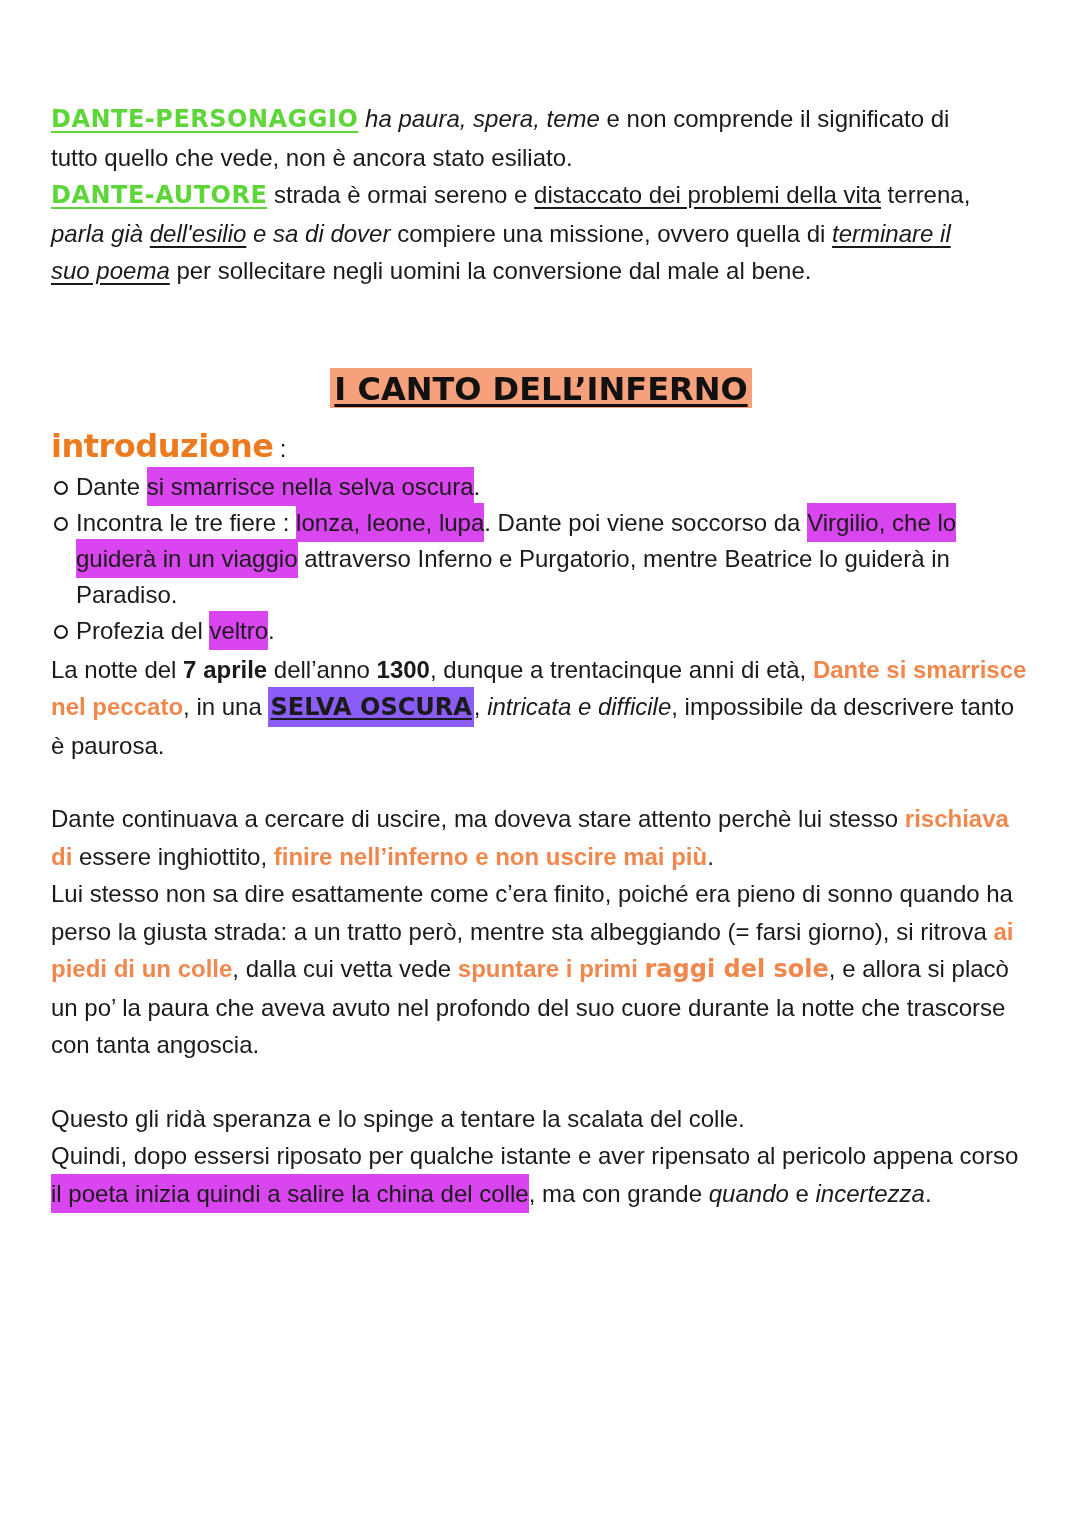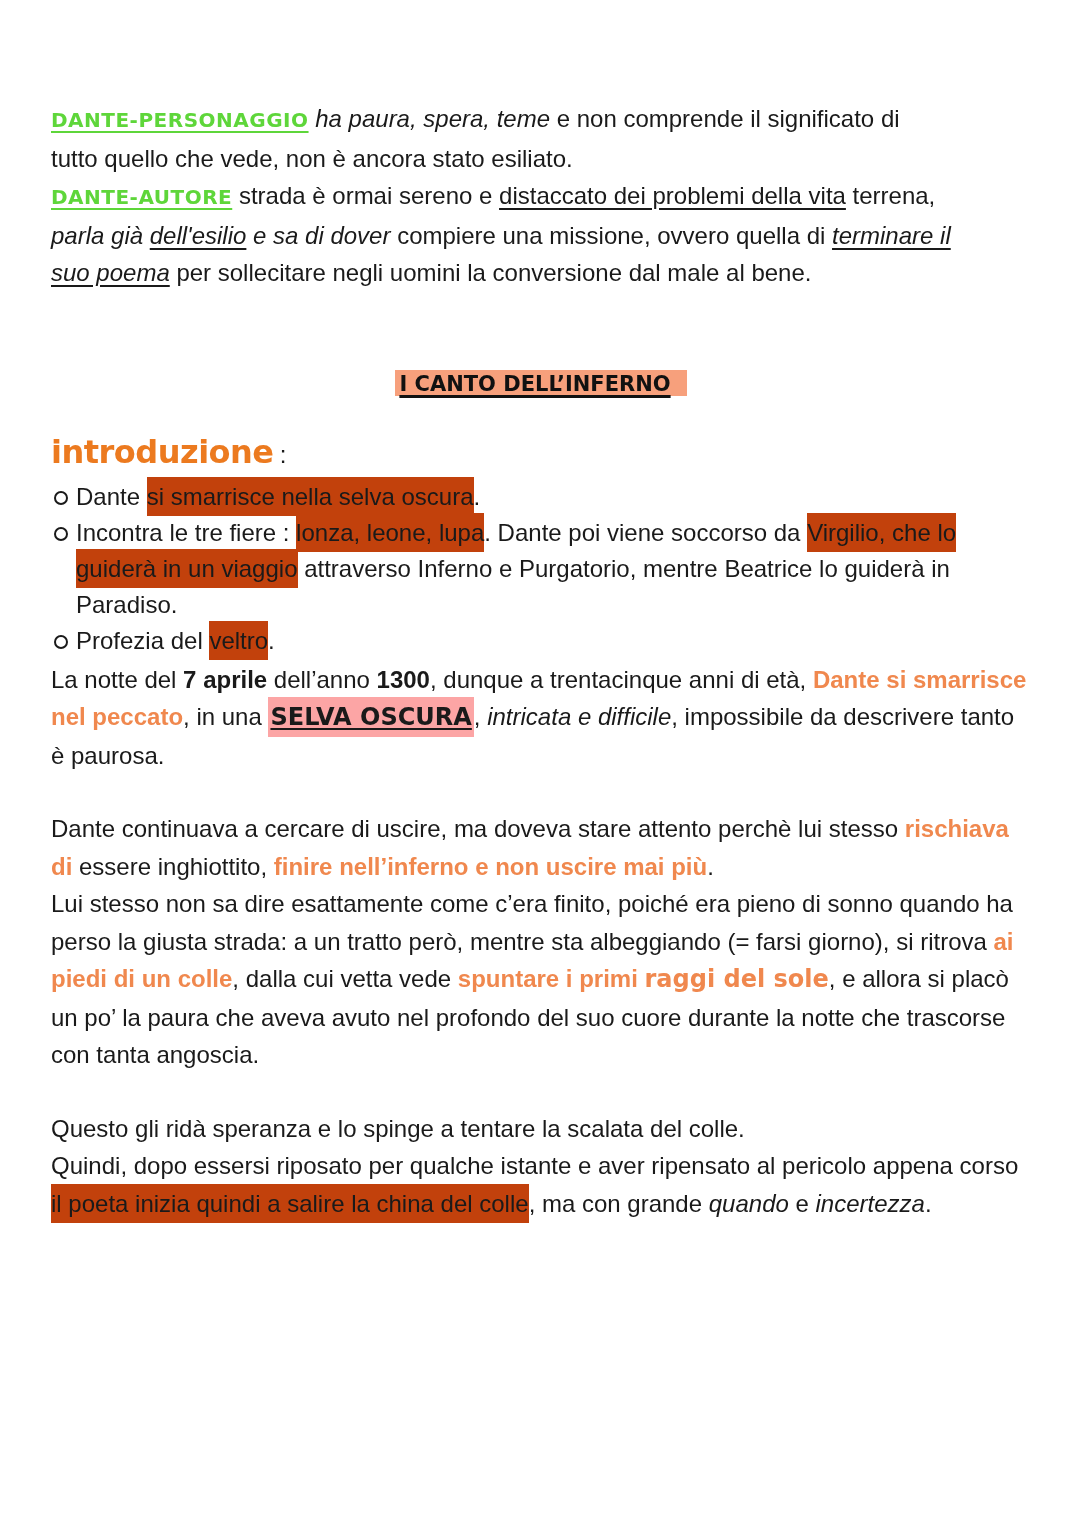--- a/index.html
+++ b/index.html
@@ -5,47 +5,47 @@
     html, body { margin: 0; padding: 0; background: #ffffff; }
     body {
       width: 1080px; height: 1527px; position: relative; overflow: hidden;
       font-family: "Liberation Sans", sans-serif; color: #1a1a1a;
     }
     .page { position: absolute; left: 51px; top: 100px; width: 980px; }
     p { margin: 0; font-size: 24px; line-height: 37.5px; }
     .lbl-green {
       font-family: "DejaVu Sans", sans-serif; font-weight: bold; color: #5ed63a;
       text-decoration: underline; text-decoration-color: #5ed63a; text-underline-offset: 4px;
-      font-size: 20px; letter-spacing: 0.5px;
+      font-size: 24px; letter-spacing: 0.5px;
     }
     .u { text-decoration: underline; text-underline-offset: 4px; }
     .i { font-style: italic; }
     .b { font-weight: bold; }
-    .hl-y { background: #c2410c; padding: 6px 0; }
+    .hl-y { background: #d946ef; padding: 6px 0; }
     .orange { color: #f0884e; font-weight: bold; }
     .title-wrap { text-align: center; margin-top: 78px; height: 52px; }
     .title {
-      display: inline-block; background: #f7a07c; padding: 2px 16px 0 4px;
-      font-family: "DejaVu Sans", sans-serif; font-weight: bold; font-size: 21px;
+      display: inline-block; background: #f7a07c; padding: 2px 4px 0 4px;
+      font-family: "DejaVu Sans", sans-serif; font-weight: bold; font-size: 32px;
       text-decoration: underline; text-decoration-thickness: 3px; text-underline-offset: 4px;
       color: #111;
     }
     .h-section {
       font-family: "DejaVu Sans", sans-serif; font-weight: bold; color: #ec7a1f;
-      font-size: 32px; line-height: 48px; letter-spacing: -0.5px;
+      font-size: 32px; line-height: 40px; letter-spacing: -0.5px;
     }
     .h-section .colon { font-family: "Liberation Sans", sans-serif; color: #1a1a1a; font-weight: normal; font-size: 24px; }
     ul.bullets { list-style: none; margin: 0; padding: 0; }
     ul.bullets li { position: relative; padding-left: 25px; font-size: 24px; line-height: 36px; }
     ul.bullets li .bullet {
       position: absolute; left: 3px; top: 12px; width: 10px; height: 10px;
       border: 2.5px solid #1a1a1a; border-radius: 50%;
     }
     .selva-box {
-      background: #fca5a5; font-family: "DejaVu Sans", sans-serif; font-weight: bold;
+      background: #8b5cf6; font-family: "DejaVu Sans", sans-serif; font-weight: bold;
       text-decoration: underline; text-underline-offset: 3px; padding: 6px 2px; text-align: center;
     }
     .raggi { font-family: "DejaVu Sans", sans-serif; margin-top: 44px; }
     .gap-c { height: 36px; }
   </style>
 </head>
 <body>
 
 <div class="page">
 

